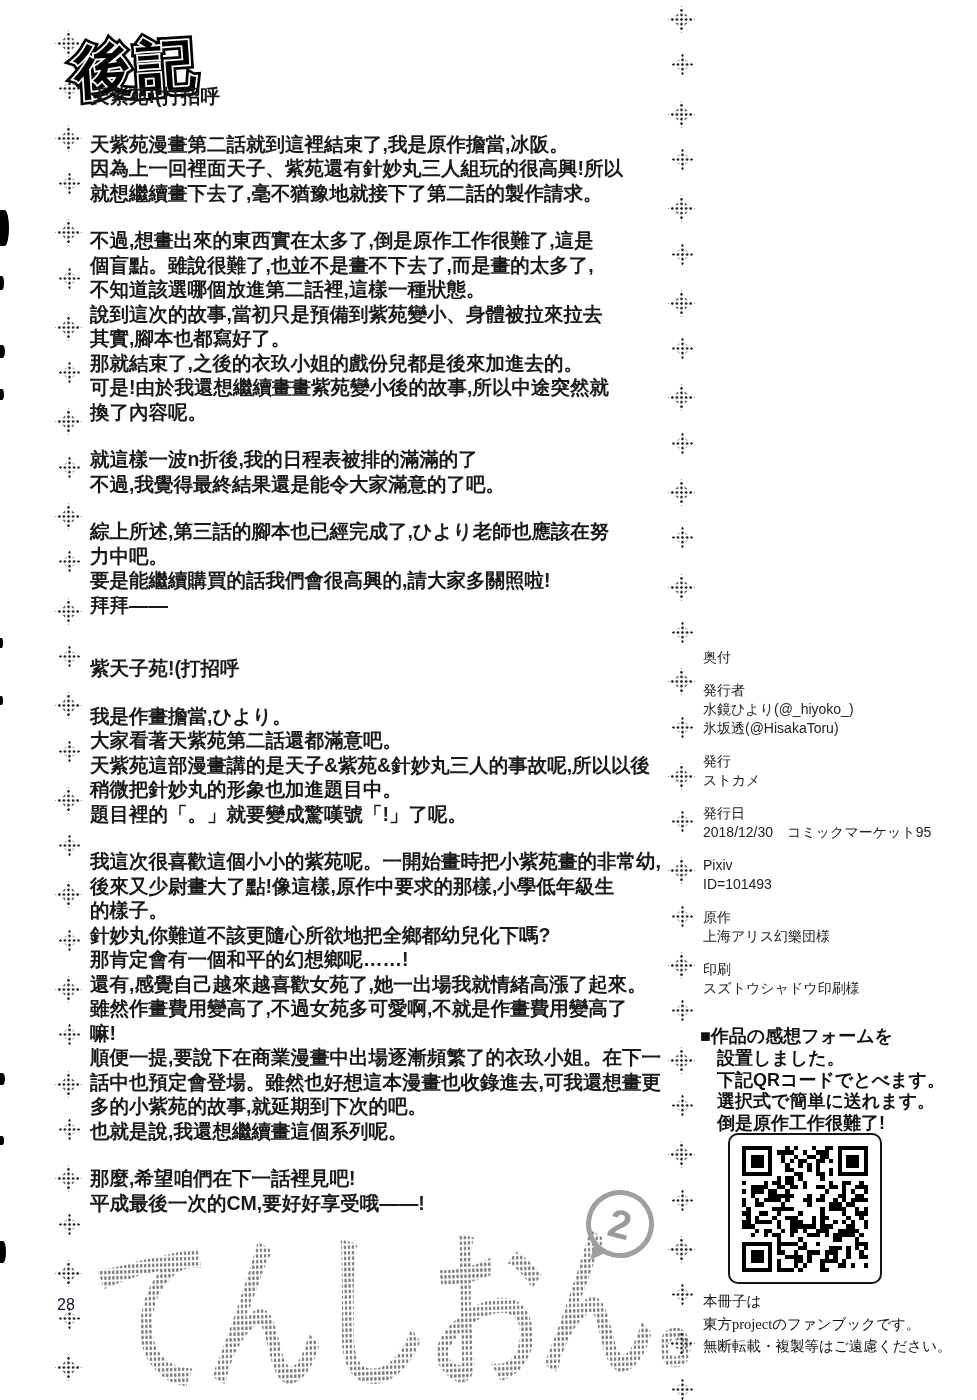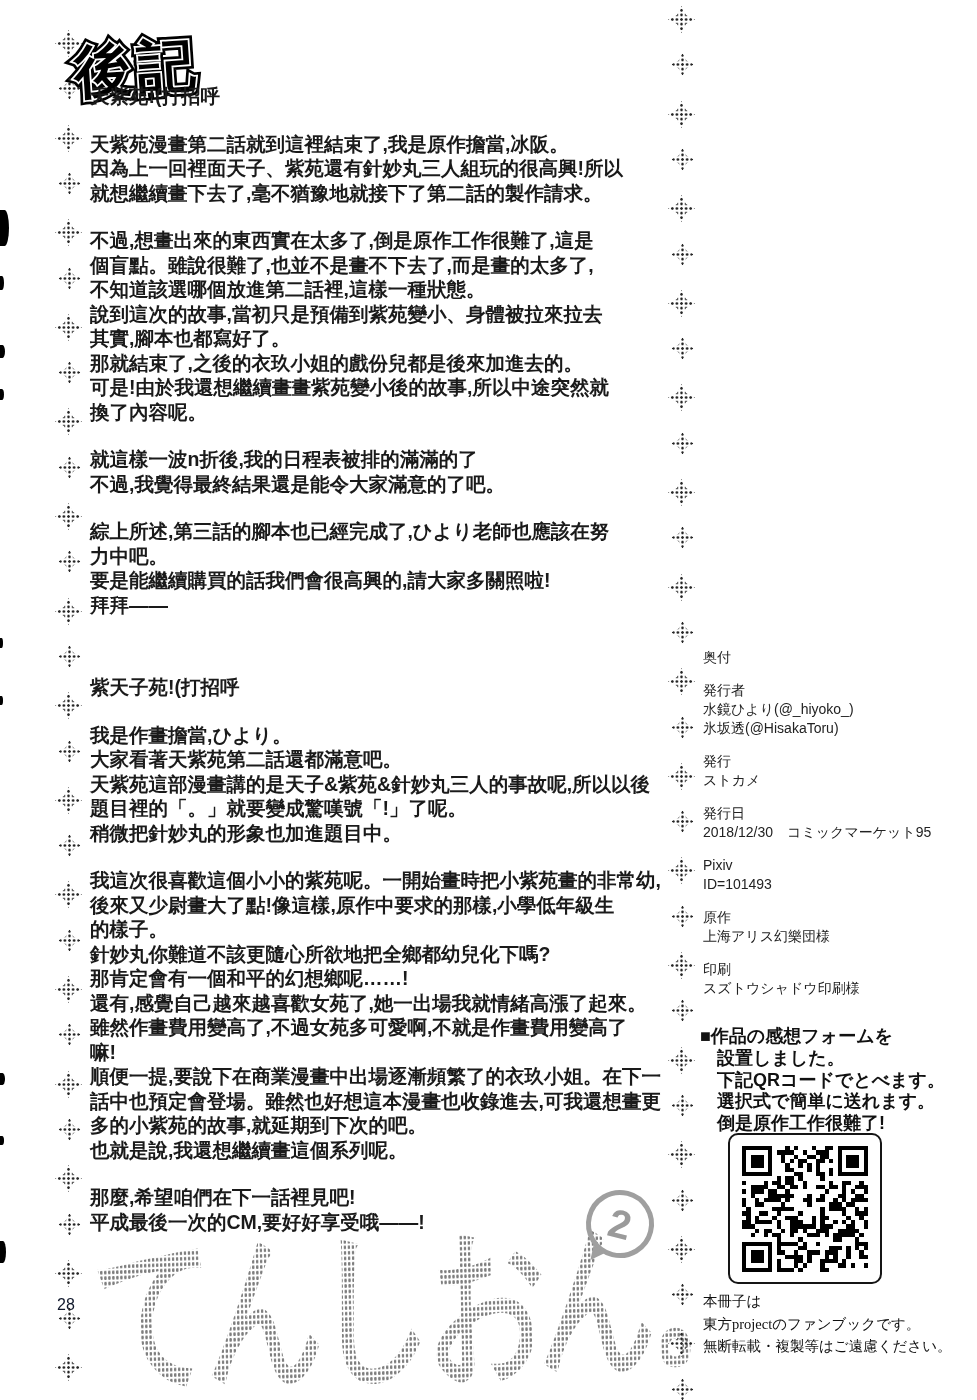--- a/index.html
+++ b/index.html
@@ -17,21 +17,21 @@
   .t-back{-webkit-text-stroke:9px #000;color:#000;}
   .t-mid{-webkit-text-stroke:3.5px #fff;color:#fff;}
   .t-front{color:#000;}
   
   .main-text{
     position:absolute;left:90px;top:84px;width:586px;
     font-size:19.5px;font-weight:bold;line-height:24.5px;white-space:nowrap;
   }
   .block{margin-top:23px;}
   .block:first-child{margin-top:0;}
-  .gap-xl{margin-top:58px;}
+  .gap-xl{margin-top:39px;}
   
   .colophon{position:absolute;left:703px;top:632px;width:268px;font-size:14px;line-height:19px;color:#222;margin-top:16px;}
   .colophon .sec{margin-top:14px;}
   .feedback{position:absolute;left:700px;top:1026px;width:272px;font-weight:bold;font-size:18px;line-height:21.8px;color:#111;}
   .feedback div + div{padding-left:17px;}
   .qr-frame{
     position:absolute;left:728px;top:1133px;width:150px;height:147px;
     border:2px solid #151515;border-radius:10px;background:#fff;
     display:flex;align-items:center;justify-content:center;
   }
@@ -114,22 +114,22 @@
       <div>要是能繼續購買的話我們會很高興的,請大家多關照啦!</div>
       <div>拜拜——</div>
     </div>
     <div class="block gap-xl">
       <div>紫天子苑!(打招呼</div>
     </div>
     <div class="block">
       <div>我是作畫擔當,ひより。</div>
       <div>大家看著天紫苑第二話還都滿意吧。</div>
       <div>天紫苑這部漫畫講的是天子&amp;紫苑&amp;針妙丸三人的事故呢,所以以後</div>
+      <div>稍微把針妙丸的形象也加進題目中。</div>
       <div>題目裡的「。」就要變成驚嘆號「!」了呢。</div>
-      <div>稍微把針妙丸的形象也加進題目中。</div>
     </div>
     <div class="block">
       <div>我這次很喜歡這個小小的紫苑呢。一開始畫時把小紫苑畫的非常幼,</div>
       <div>後來又少尉畫大了點!像這樣,原作中要求的那樣,小學低年級生</div>
       <div>的樣子。</div>
       <div>針妙丸你難道不該更隨心所欲地把全鄉都幼兒化下嗎?</div>
       <div>那肯定會有一個和平的幻想鄉呢……!</div>
       <div>還有,感覺自己越來越喜歡女苑了,她一出場我就情緒高漲了起來。</div>
       <div>雖然作畫費用變高了,不過女苑多可愛啊,不就是作畫費用變高了</div>
       <div>嘛!</div>

